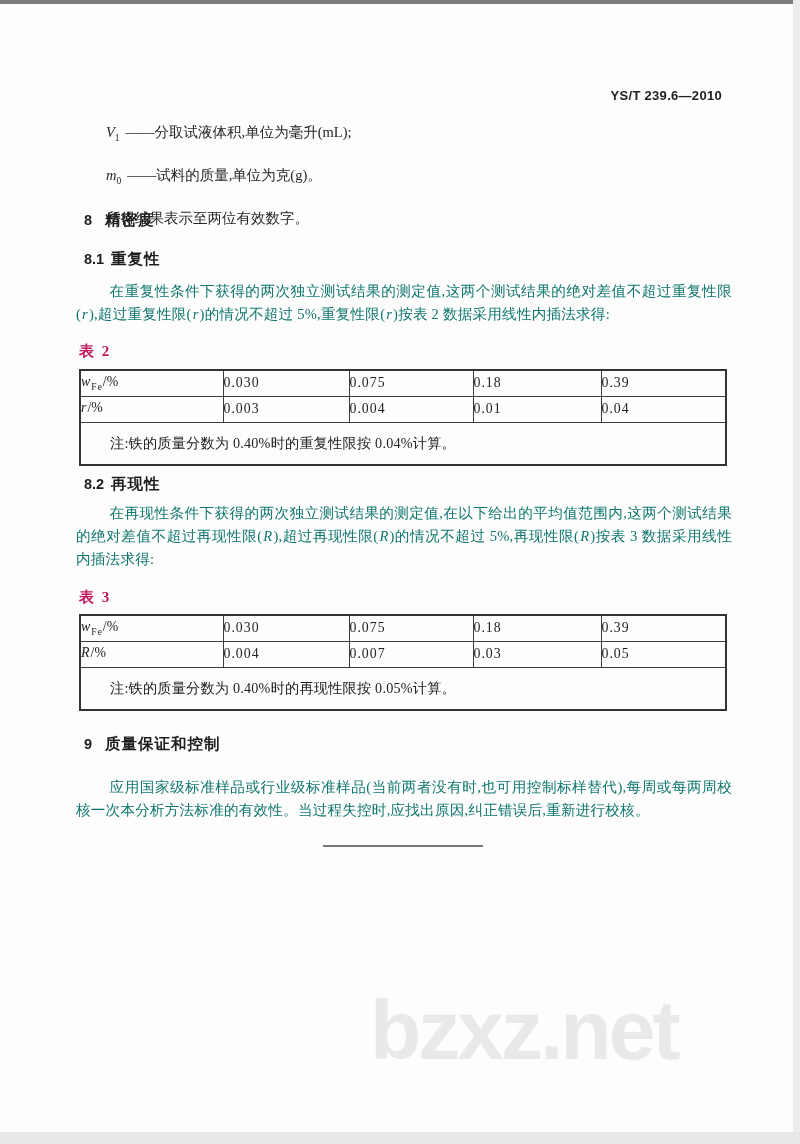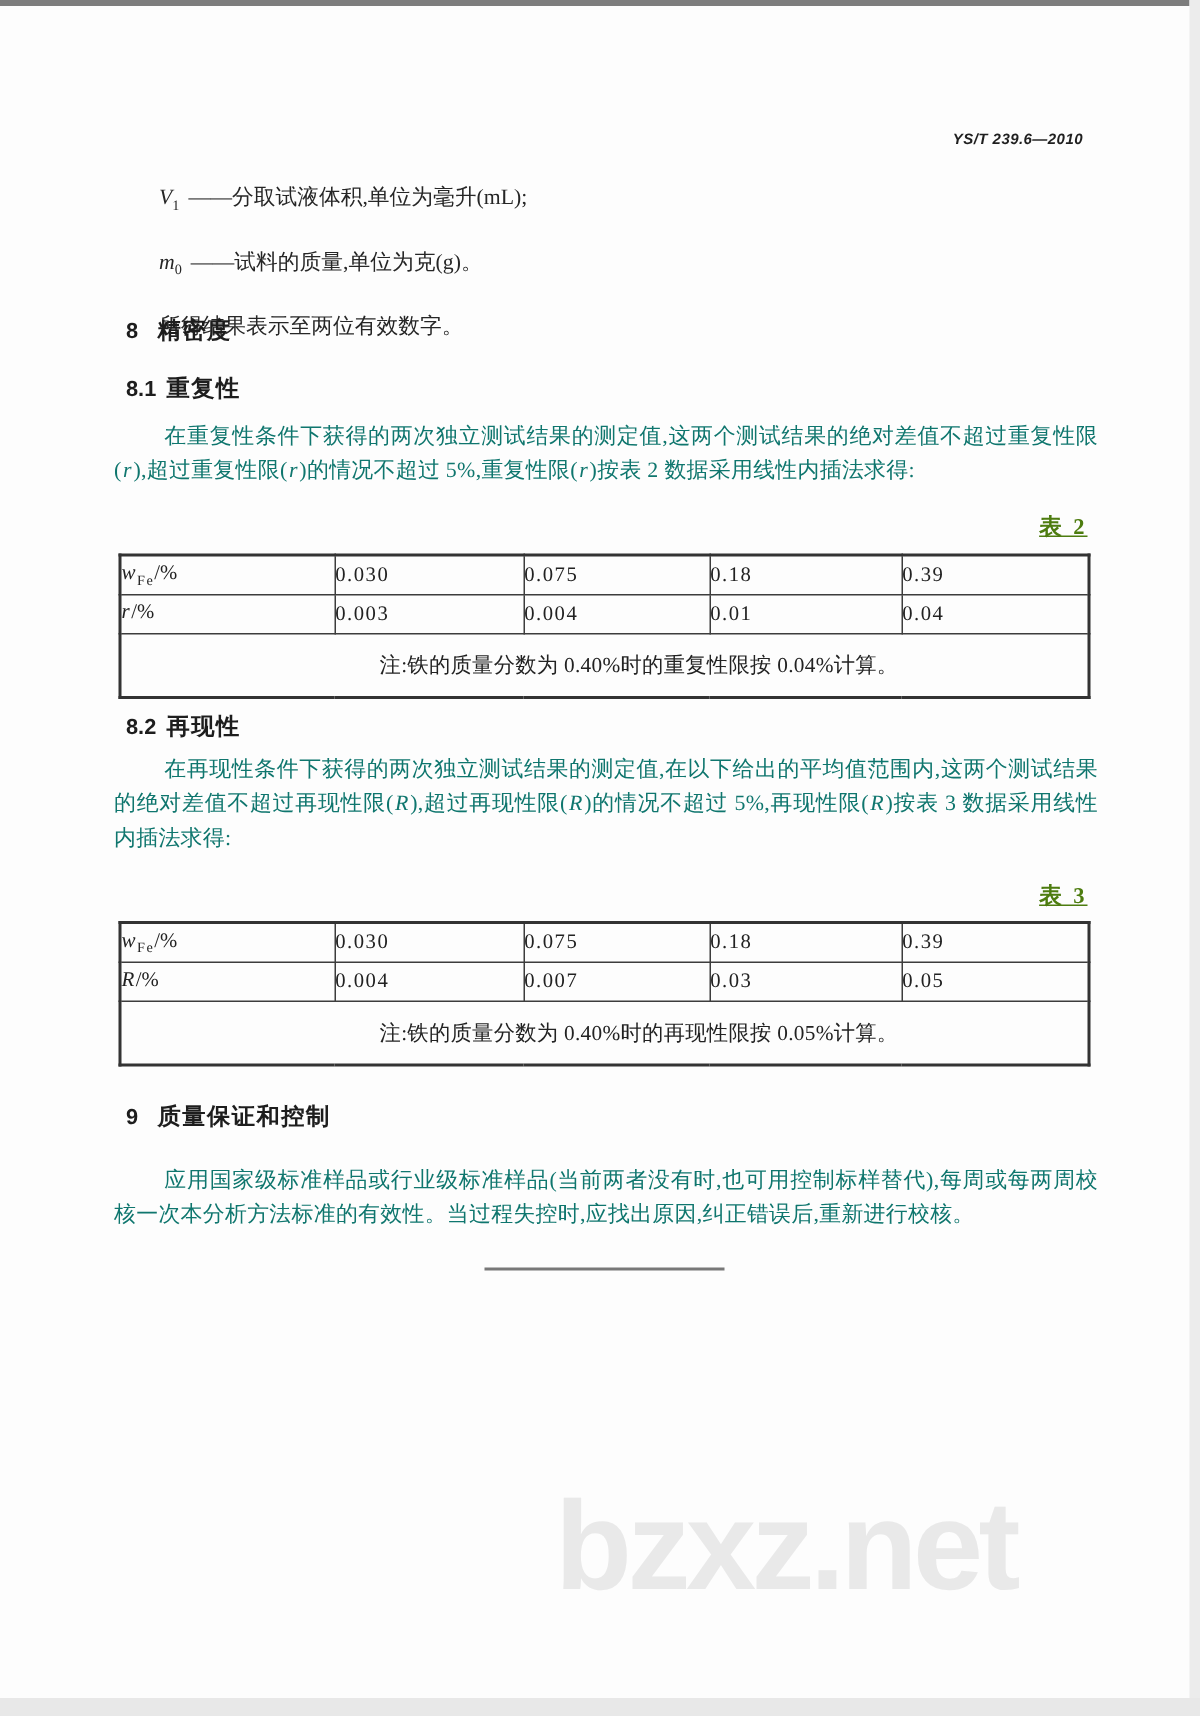--- a/index.html
+++ b/index.html
@@ -12,21 +12,21 @@
   .page { position: absolute; inset: 0; }
 
   
   .edge-top    { position: absolute; top: 0; left: 0; width: 793px; height: 4px; background: #7d7d7d; }
   .edge-right  { position: absolute; top: 0; left: 793px; width: 7px; height: 1144px; background: #ececec; }
   .edge-bottom { position: absolute; top: 1132px; left: 0; width: 800px; height: 12px; background: #e8e8e8; }
 
   .doc-number {
     position: absolute; top: 88px; left: 0; width: 722px; text-align: right;
     font-family: "Liberation Sans", "DejaVu Sans", sans-serif;
-    font-weight: bold; font-size: 10px; letter-spacing: 0.3px; color: #1f1f1f; font-style: italic;
+    font-weight: bold; font-size: 13px; letter-spacing: 0.3px; color: #1f1f1f;
   }
 
   .defs { position: absolute; left: 106px; top: 114px; font-size: 14.5px; line-height: 37px; }
   .def-line .def-text { margin-left: 6px; }
   .formula i { font-family: "Liberation Serif", serif; }
   sub { font-size: 9.5px; }
 
   .h-sec {
     position: absolute; left: 84px; font-weight: bold; font-size: 15.5px;
     color: #1d1d1d; letter-spacing: 1px;
@@ -36,35 +36,35 @@
   .num-w26 { width: 27px; }
 
   .para {
     position: absolute; left: 76px; width: 656px; margin: 0;
     font-size: 14.6px; line-height: 23px; letter-spacing: 0.2px;
     text-align: justify; text-indent: 2.3em; color: #0f766e;
   }
   .para i { padding: 0 1px; }
 
   .tbl-caption {
-    position: absolute; left: 79px; width: 646px; text-align: right;
-    font-weight: bold; font-size: 15px; letter-spacing: 2px; color: #4d7c0f; text-decoration: underline;
+    position: absolute; left: 79px; width: 646px; text-align: left;
+    font-weight: bold; font-size: 15px; letter-spacing: 2px; color: #be185d;
   }
 
   table.tbl {
     position: absolute; left: 79px; width: 646px;
     border-collapse: collapse; table-layout: fixed;
     font-size: 13.8px; color: #222; border: 2.5px solid #333;
   }
   table.tbl td {
     border: 1.6px solid #3d3d3d; text-align: left;
     height: 26px; padding: 0; letter-spacing: 1px;
   }
   table.tbl td.note-cell {
-    text-align: center; padding-left: 46px; height: 43px;
+    text-align: left; padding-left: 29px; height: 43px;
     font-size: 14.2px; letter-spacing: 0.2px;
   }
   .lbl i { font-size: 14px; }
   .lbl .unit { letter-spacing: 0; }
 
   .end-rule { position: absolute; left: 323px; top: 845px; width: 160px; height: 2px; background: #787878; }
 
   .watermark {
     position: absolute; left: 370px; top: 988px;
     font-family: "Liberation Sans", "DejaVu Sans", sans-serif;

